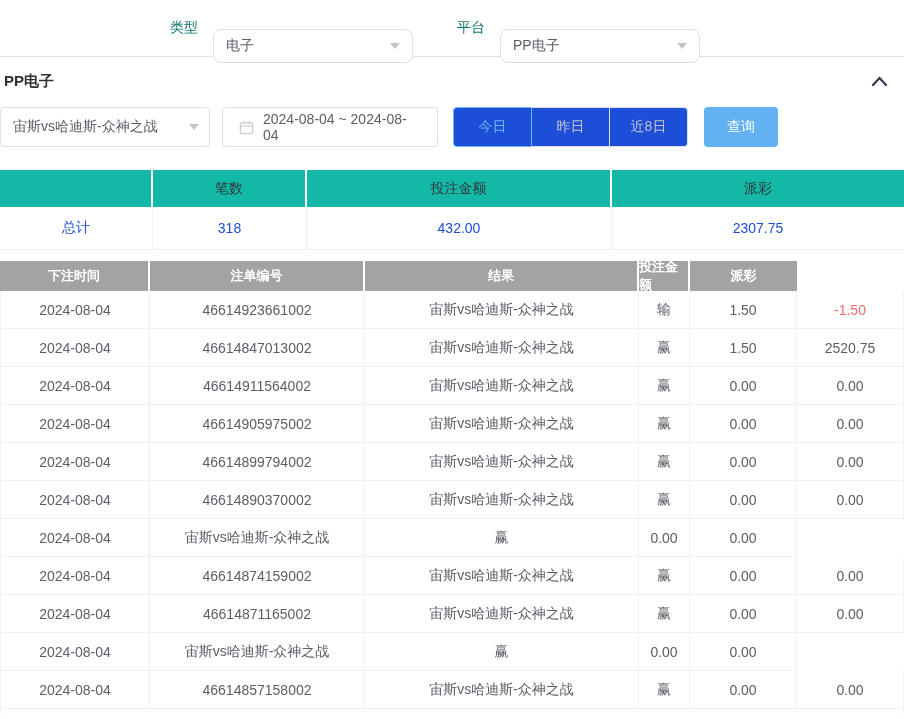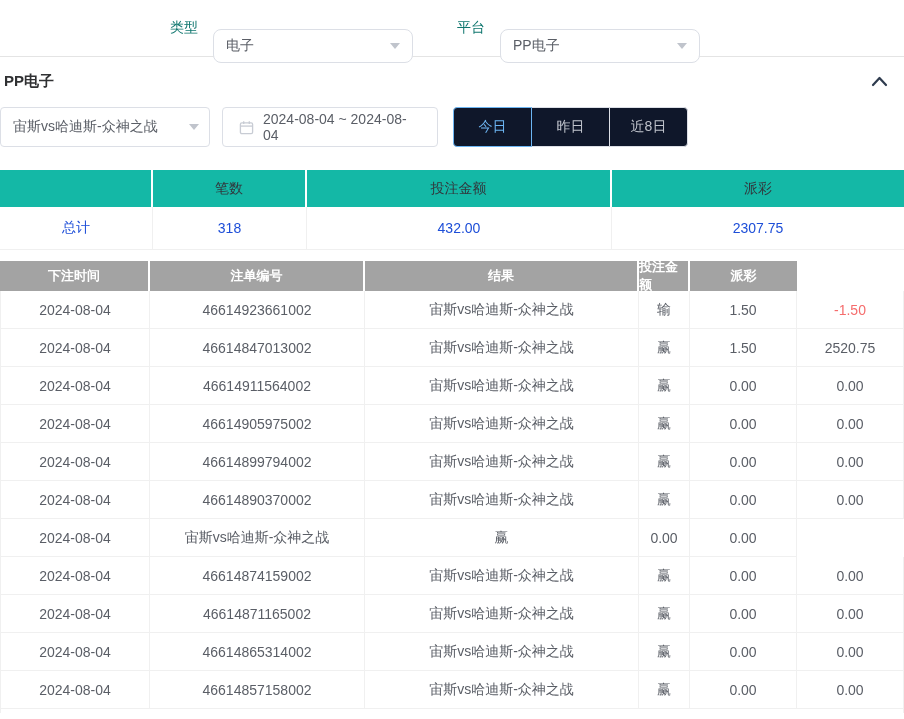--- a/index.html
+++ b/index.html
@@ -30,21 +30,21 @@
   .q-select { width: 210px; height: 40px; border: 1px solid #dcdfe6; border-radius: 4px;
     display: flex; align-items: center; justify-content: space-between;
     padding: 0 10px 0 12px; cursor: pointer; background: #fff; }
   .q-select .val { font-size: 14px; color: #5a5e66; }
   .date-box { width: 216px; height: 40px; border: 1px solid #dcdfe6; border-radius: 4px;
     display: flex; align-items: center; padding: 0 16px; margin-left: 12px;
     cursor: pointer; background: #fff; }
   .date-box .icon { margin-right: 9px; display: flex; }
   .date-box .val { font-size: 14px; color: #5a5e66; }
   .btn-group { display: flex; margin-left: 15px; }
-  .qbtn { width: 79px; height: 40px; background: #0f172a; border: 1px solid #dcdfe6;
+  .qbtn { width: 79px; height: 40px; background: #1d4ed8; border: 1px solid #dcdfe6;
     color: #c0c4cc; font-size: 14px; cursor: pointer; margin-left: -1px;
     font-family: inherit; position: relative; }
   .qbtn.first { margin-left: 0; border-radius: 4px 0 0 4px; }
   .qbtn.last { border-radius: 0 4px 4px 0; }
   .qbtn.active { border-color: #6db6f3; color: #6db6f3; z-index: 2; }
   .search-btn { width: 74px; height: 40px; margin-left: 16px; border: none;
     border-radius: 4px; background: #63b1f2; color: #fff; font-size: 14px;
     cursor: pointer; font-family: inherit; }
 
   
@@ -112,20 +112,21 @@
         <line x1="11" y1="1.2" x2="11" y2="4.2" stroke="#c8ccd4" stroke-width="1.4"></line>
       </svg>
     </span>
     <span class="val">2024-08-04 ~ 2024-08-04</span>
   </div>
   <div class="btn-group">
     <button class="qbtn first active">今日</button>
     <button class="qbtn">昨日</button>
     <button class="qbtn last">近8日</button>
   </div>
+  <button class="search-btn">查询</button>
 </div>
 
 <div class="summary">
   <div class="th"></div>
   <div class="th">笔数</div>
   <div class="th">投注金额</div>
   <div class="th">派彩</div>
   <div class="td">总计</div>
   <div class="td">318</div>
   <div class="td">432.00</div>
@@ -207,21 +208,20 @@
   <div class="mrow">
     <div class="td">2024-08-04</div>
     <div class="td">46614871165002</div>
     <div class="td">宙斯vs哈迪斯-众神之战</div>
     <div class="td">赢</div>
     <div class="td">0.00</div>
     <div class="td">0.00</div>
   </div>
   <div class="mrow">
     <div class="td">2024-08-04</div>
-    <div class="td">46614865314002</div>
     <div class="td">宙斯vs哈迪斯-众神之战</div>
     <div class="td">赢</div>
     <div class="td">0.00</div>
     <div class="td">0.00</div>
   </div>
   <div class="mrow">
     <div class="td">2024-08-04</div>
     <div class="td">46614857158002</div>
     <div class="td">宙斯vs哈迪斯-众神之战</div>
     <div class="td">赢</div>

